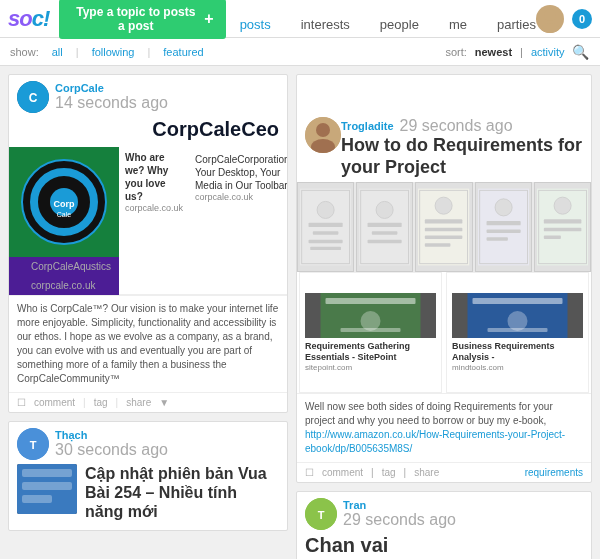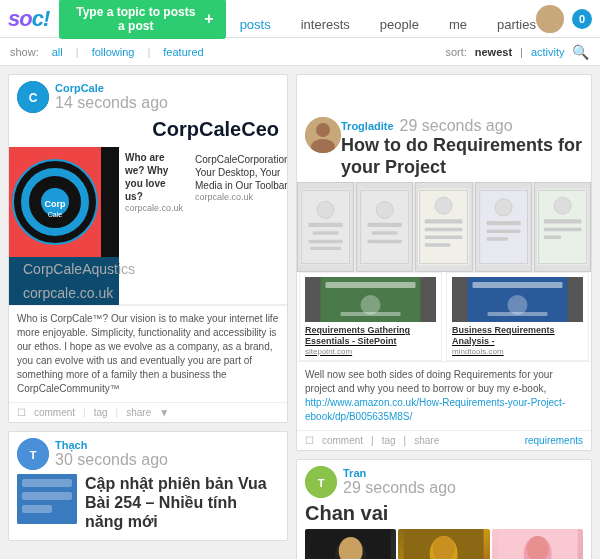--- a/index.html
+++ b/index.html
@@ -40,23 +40,23 @@
     
     .corpcale-card { }
     .card-header-row { display: flex; align-items: center; gap: 6px; padding: 6px 8px 4px; }
     .card-avatar { width: 32px; height: 32px; border-radius: 50%; background: #888; overflow: hidden; flex-shrink: 0; }
     .card-author { font-weight: bold; color: #1a9bd7; font-size: 11px; }
     .card-time { color: #aaa; font-size: 16px; }
     .card-title { font-size: 20px; color: #0f172a; font-weight: bold; padding: 0 8px 6px; line-height: 1.2; text-align: right; }
     
     .corpcale-content { display: flex; }
     .corpcale-logo-area { width: 110px; background: #111; flex-shrink: 0; display: flex; flex-direction: column; }
-    .corpcale-logo-img { width: 92px; height: 110px; background: #ef4444; display: flex; align-items: center; justify-content: center; }
+    .corpcale-logo-img { width: 110px; height: 110px; background: #15803d; display: flex; align-items: center; justify-content: center; }
     .corpcale-logo-svg { width: 90px; height: 90px; }
-    .corpcale-name { color: #aaa; font-size: 14px; padding: 4px 14px; background: #0c4a6e; }
+    .corpcale-name { color: #aaa; font-size: 10px; padding: 4px 22px; background: #4c1d95; }
     .corpcale-right { flex: 1; display: flex; flex-direction: row; }
     .mini-card { border-bottom: 1px solid #eee; padding: 4px 6px; }
     .mini-card-title { font-weight: bold; font-size: 10px; color: #333; line-height: 1.3; }
     .mini-card-url { color: #888; font-size: 9px; }
     .mini-card-desc { font-size: 10px; color: #333; line-height: 1.3; margin-top: 2px; }
     
     .card-desc { padding: 6px 8px; font-size: 10px; color: #555; line-height: 1.4; border-top: 1px solid #eee; }
     .card-footer { display: flex; align-items: center; gap: 8px; padding: 4px 8px; border-top: 1px solid #eee; color: #aaa; font-size: 10px; }
     .card-footer a { color: #aaa; text-decoration: none; cursor: pointer; }
     .card-footer .separator { color: #ddd; }
@@ -73,21 +73,21 @@
     .req-header { display: flex; align-items: flex-start; gap: 0; padding: 6px 8px 4px; margin-top: 36px; }
     .req-avatar { width: 36px; height: 36px; border-radius: 50%; background: #c8a87a; flex-shrink: 0; overflow: hidden; }
     .req-title-area { flex: 1; }
     .req-title { font-size: 18px; font-weight: bold; color: #333; line-height: 1.2; }
     
     .req-comic { width: 100%; height: 90px; background: #e8e8e8; overflow: hidden; display: flex; align-items: center; justify-content: center; position: relative; }
     .comic-placeholder { display: flex; gap: 2px; width: 100%; height: 100%; }
     .comic-panel { flex: 1; background: #ddd; border: 1px solid #ccc; display: flex; align-items: center; justify-content: center; font-size: 7px; color: #666; text-align: center; padding: 2px; line-height: 1.2; }
     
     .req-sub-cards { display: flex; gap: 0; }
-    .req-sub-card { flex: 1; border: 1px solid #eee; padding: 4px 5px; margin: 0 2px; text-decoration: underline; }
+    .req-sub-card { flex: 1; border: 1px solid #eee; padding: 20px 5px; margin: 0 2px; }
     .req-sub-thumb { width: 100%; height: 45px; background: #555; margin-bottom: 3px; display: flex; align-items: center; justify-content: center; overflow: hidden; }
     .req-sub-title { font-weight: bold; font-size: 9px; color: #333; line-height: 1.2; }
     .req-sub-url { color: #888; font-size: 8px; }
     
     .req-desc { padding: 6px 8px; font-size: 10px; color: #555; line-height: 1.4; border-top: 1px solid #eee; }
     .req-desc a { color: #1a9bd7; text-decoration: none; }
     .req-footer { display: flex; align-items: center; justify-content: space-between; padding: 4px 8px; border-top: 1px solid #eee; }
     .req-footer-left { display: flex; gap: 8px; color: #aaa; font-size: 10px; }
     .req-footer-left a { color: #aaa; text-decoration: none; }
     .req-tag { color: #1a9bd7; font-size: 10px; }

